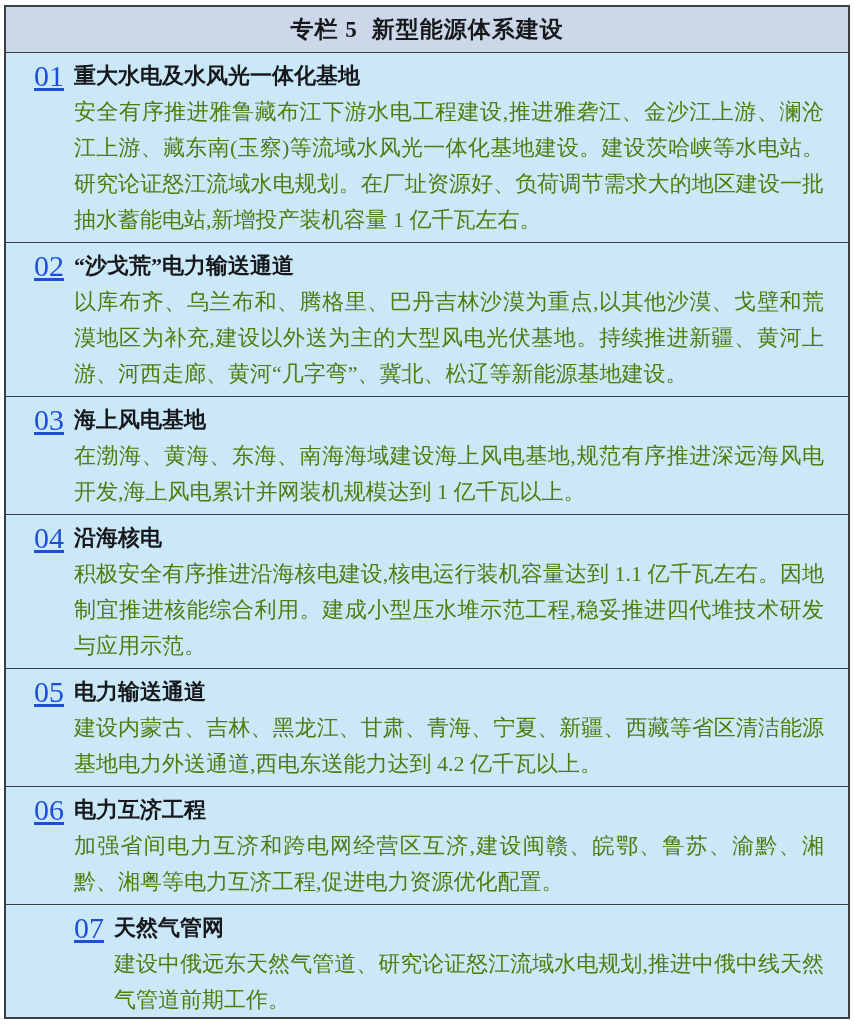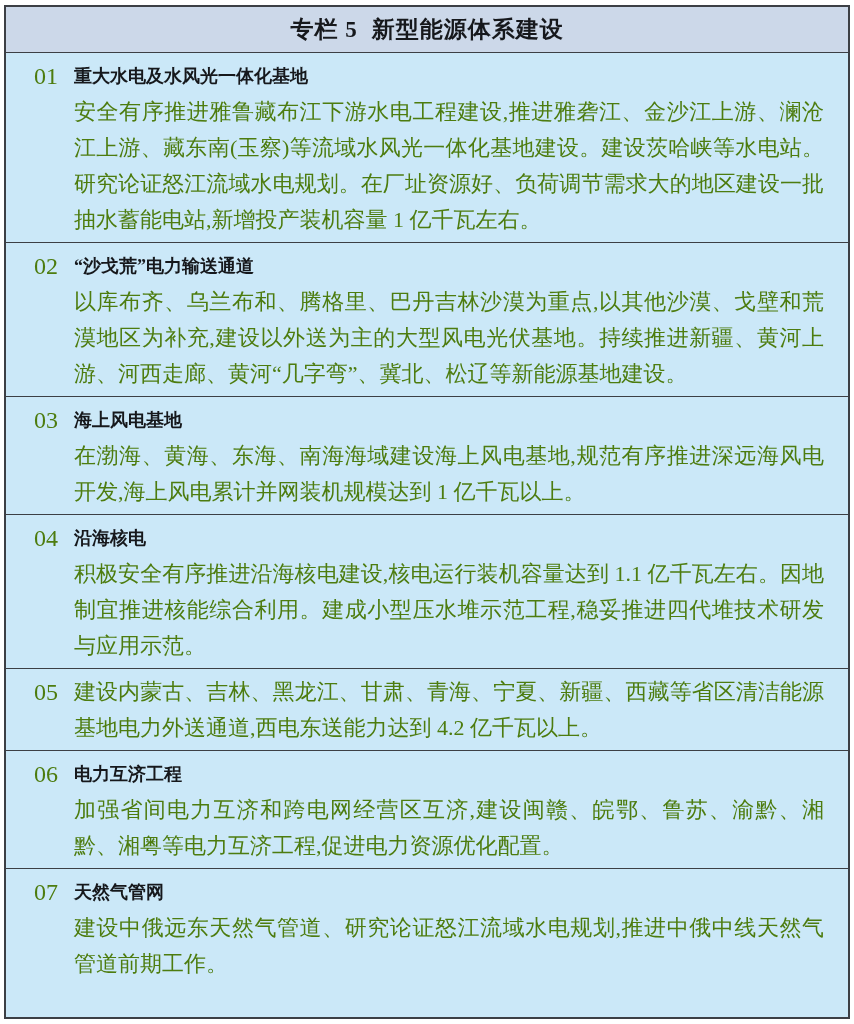--- a/index.html
+++ b/index.html
@@ -40,29 +40,30 @@
   }
   .title-gap { display: inline-block; width: 14px; }
   .section {
     box-sizing: border-box;
     display: grid;
     grid-template-columns: 40px 1fr;
     padding: 5px 24px 4px 28px;
     border-bottom: 1.5px solid #3c3f45;
     background: #cbe8f8;
   }
-  .section:last-child { border-bottom: none; }
+  .section:last-child { border-bottom: none; margin-left: 40px; }
   .section-num {
-    font-size: 24px;
-    color: #4d7c0f;
+    font-size: 30px;
+    color: #1d4ed8;
     line-height: 36px;
     grid-column: 1;
+    text-decoration: underline;
   }
   .section-heading {
-    font-size: 18px;
+    font-size: 22px;
     font-weight: bold;
     color: #16181c;
     line-height: 36px;
     grid-column: 2;
   }
   .section-body {
     grid-column: 2;
     font-size: 22px;
     color: #4d7c0f;
     line-height: 36px;
@@ -101,20 +102,21 @@
     </div>
 
     <div class="section">
       <span class="section-num">04</span>
       <span class="section-heading">沿海核电</span>
       <div class="section-body">积极安全有序推进沿海核电建设,核电运行装机容量达到 1.1 亿千瓦左右。因地制宜推进核能综合利用。建成小型压水堆示范工程,稳妥推进四代堆技术研发与应用示范。</div>
     </div>
 
     <div class="section">
       <span class="section-num">05</span>
+      <span class="section-heading">电力输送通道</span>
       <div class="section-body">建设内蒙古、吉林、黑龙江、甘肃、青海、宁夏、新疆、西藏等省区清洁能源基地电力外送通道,西电东送能力达到 4.2 亿千瓦以上。</div>
     </div>
 
     <div class="section">
       <span class="section-num">06</span>
       <span class="section-heading">电力互济工程</span>
       <div class="section-body">加强省间电力互济和跨电网经营区互济,建设闽赣、皖鄂、鲁苏、渝黔、湘黔、湘粤等电力互济工程,促进电力资源优化配置。</div>
     </div>
 
     <div class="section">

